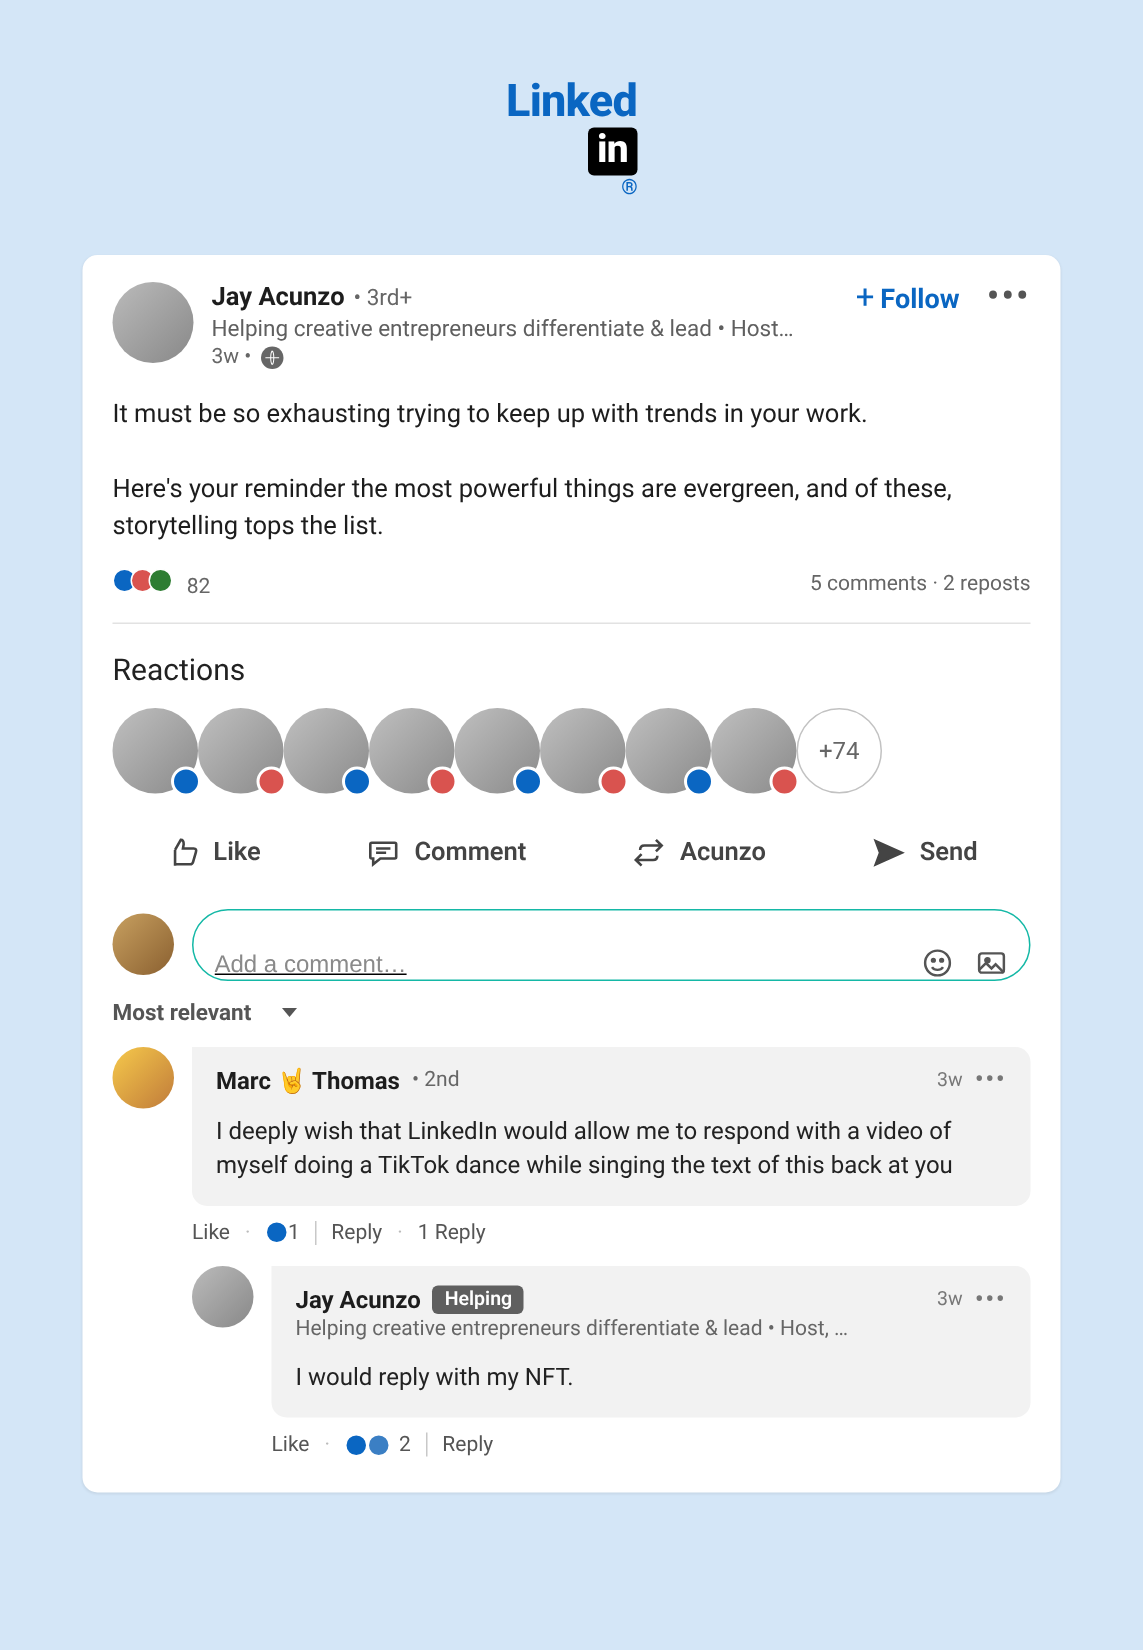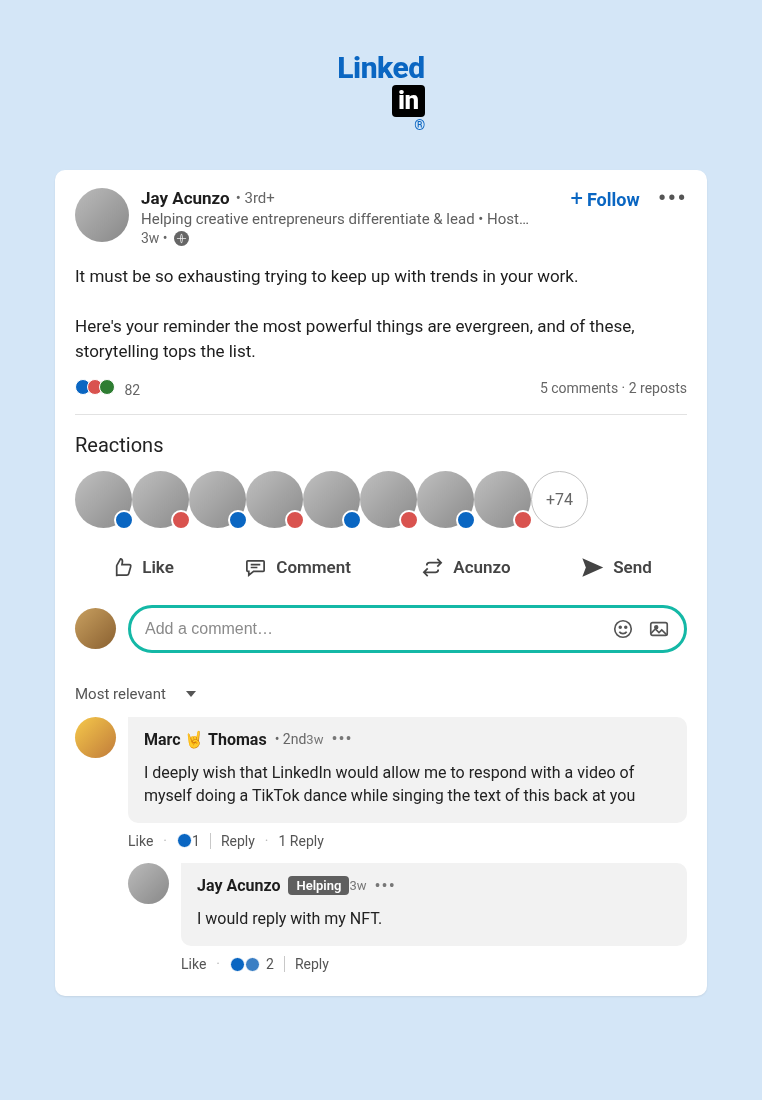--- a/index.html
+++ b/index.html
@@ -216,46 +216,48 @@
     margin-top: 22px;
   }
   .avatar-sm {
     width: 41px; height: 41px;
     border-radius: 50%;
     background: linear-gradient(135deg,#c8a060,#8a6030);
     flex-shrink: 0;
   }
   .comment-input {
     flex: 1;
-    border: 3px solid #14b8a6;
+    border: 1px solid #14b8a6;
     border-radius: 24px;
     height: 48px;
     display: flex;
-    align-items: center;
+    align-items: flex-end;
     padding: 0 14px;
+    text-decoration: underline;
   }
   .comment-input input {
     flex: 1;
     border: none;
     outline: none;
     font-size: 16px;
     color: #333;
     background: transparent;
   }
   .comment-input input::placeholder { color: #8a8a8a; }
   .ci-icons { display: flex; gap: 14px; }
   .ci-icons svg { width: 22px; height: 22px; fill: none; stroke: #555; stroke-width: 1.8; cursor: pointer; }
   .sort-row {
-    margin-top: 32px;
+    margin-top: 12px;
     font-size: 15px;
     color: #555;
     display: inline-flex;
     align-items: center;
     gap: 20px;
     cursor: pointer;
+    font-weight: bold;
   }
   .caret-down {
     width: 0; height: 0;
     border-left: 5px solid transparent;
     border-right: 5px solid transparent;
     border-top: 6px solid #555;
   }
   .comment-thread { margin-top: 14px; }
   .comment {
     display: flex;
@@ -271,21 +273,21 @@
   .comment-bubble {
     flex: 1;
     background: #f2f2f2;
     border-radius: 0 10px 10px 10px;
     padding: 13px 16px 16px;
     position: relative;
   }
   .comment-top {
     display: flex;
     align-items: center;
-    justify-content: flex-start;
+    justify-content: space-between;
   }
   .c-name-line { display: flex; align-items: center; gap: 8px; font-size: 16px; }
   .c-name { font-weight: 700; color: #1d1d1d; }
   .c-deg { color: #666; font-size: 14px; }
   .c-meta { display: flex; align-items: center; gap: 8px; color: #777; font-size: 13px; }
   .c-meta .dots-sm { font-size: 18px; line-height: 0.3; cursor: pointer; letter-spacing: 1px; }
   .c-sub { color: #666; font-size: 14px; margin-top: 2px; }
   .c-body { margin-top: 12px; font-size: 16px; color: #222; line-height: 1.45; }
   .comment-actions {
     display: flex;
@@ -525,20 +527,21 @@
             <div class="comment-top">
               <div class="c-name-line">
                 <span class="c-name clickable">Jay Acunzo</span>
                 <span class="author-pill">Helping</span>
               </div>
               <div class="c-meta">
                 <span>3w</span>
                 <span class="dots-sm">•••</span>
               </div>
             </div>
+            <div class="c-sub truncate">Helping creative entrepreneurs differentiate &amp; lead • Host, …</div>
             <div class="c-body">I would reply with my NFT.</div>
           </div>
         </div>
         <div class="comment-actions">
           <span class="clickable">Like</span>
           <span class="sep">·</span>
           <span class="mini-reacts clickable">
             <span class="ri ri-face"></span>
             <span class="ri ri-cool"></span>
             <span style="margin-left:6px">2</span>

